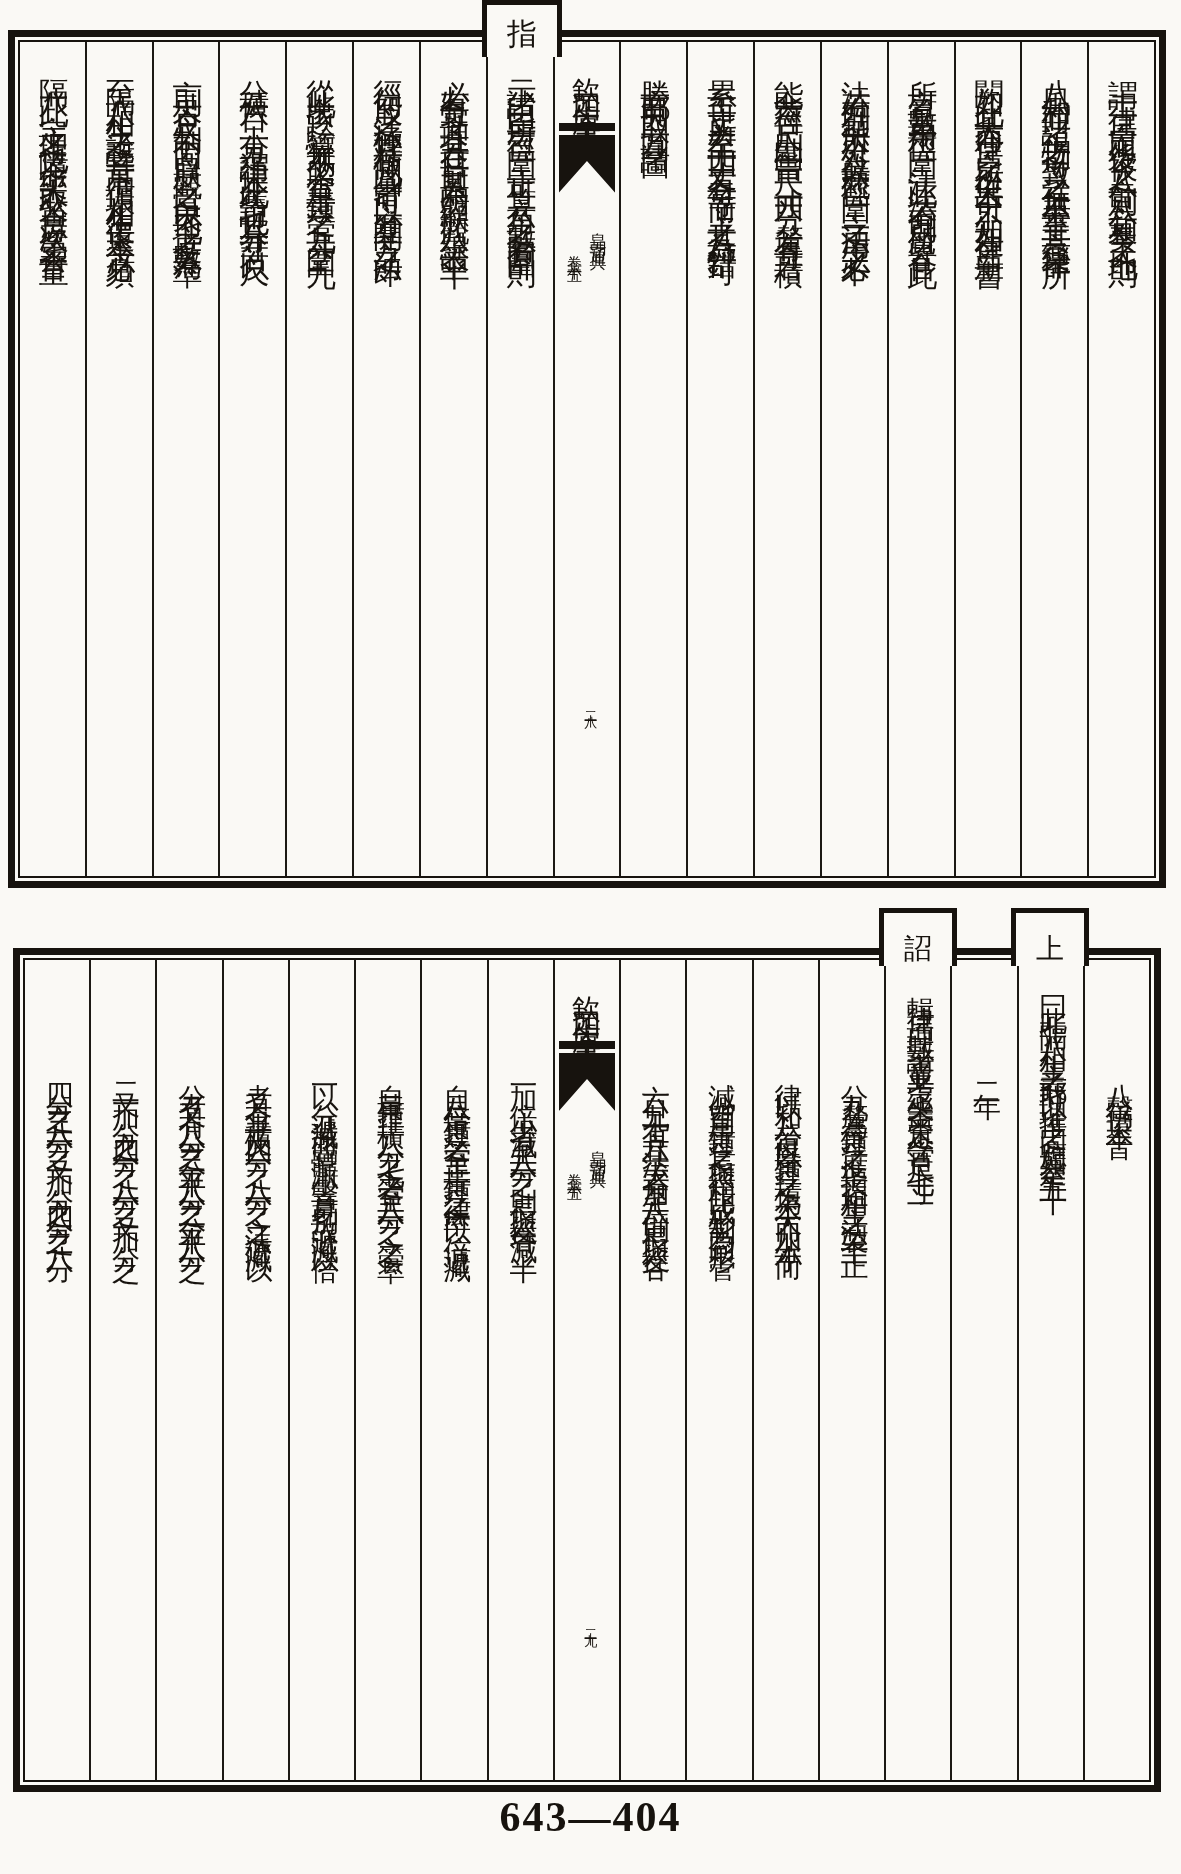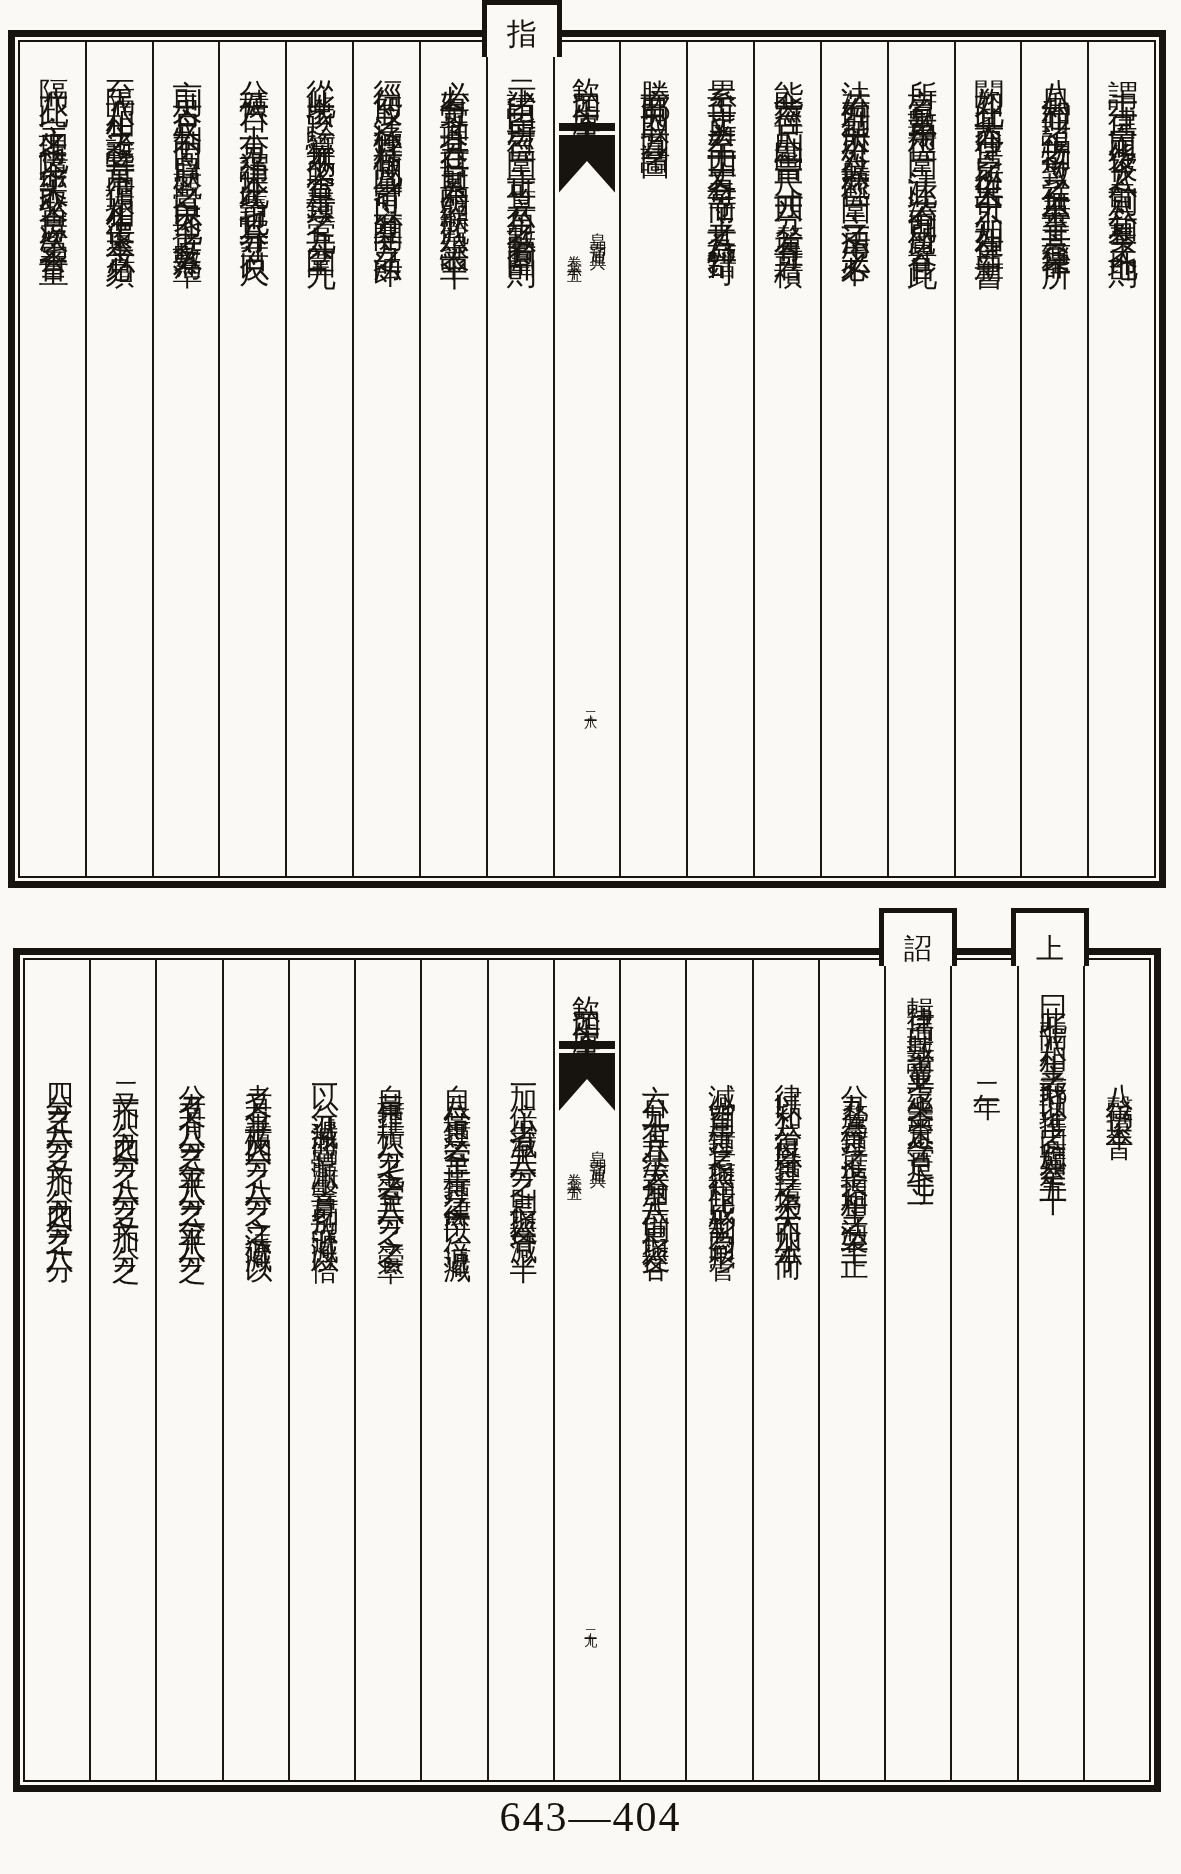--- a/index.html
+++ b/index.html
@@ -76,21 +76,21 @@
   .tab--zhi{left:482px;top:0;width:80px;height:57px;}
   .tab--zhi span{margin-top:9px;font-size:30px;}
   .tab--shang{left:1011px;top:908px;width:78px;height:58px;}
   .tab--zhao{left:879px;top:908px;width:78px;height:58px;}
   .tab--shang span,.tab--zhao span{margin-top:17px;font-size:28px;}
 
   .folio{
     position:absolute;left:0;right:0;top:1793px;
     text-align:center;
     font-family:"Liberation Serif","DejaVu Serif",serif;
-    font-size:42px;font-weight:normal;letter-spacing:2px;
+    font-size:42px;font-weight:bold;letter-spacing:2px;
   }
 </style>
 </head>
 <body>
 
 <div class="page">
 
   <section class="block block--top">
     <div class="frame">
       <div class="col">謂十二律呂定而後被之八音則八音和奏之天地則</div>

